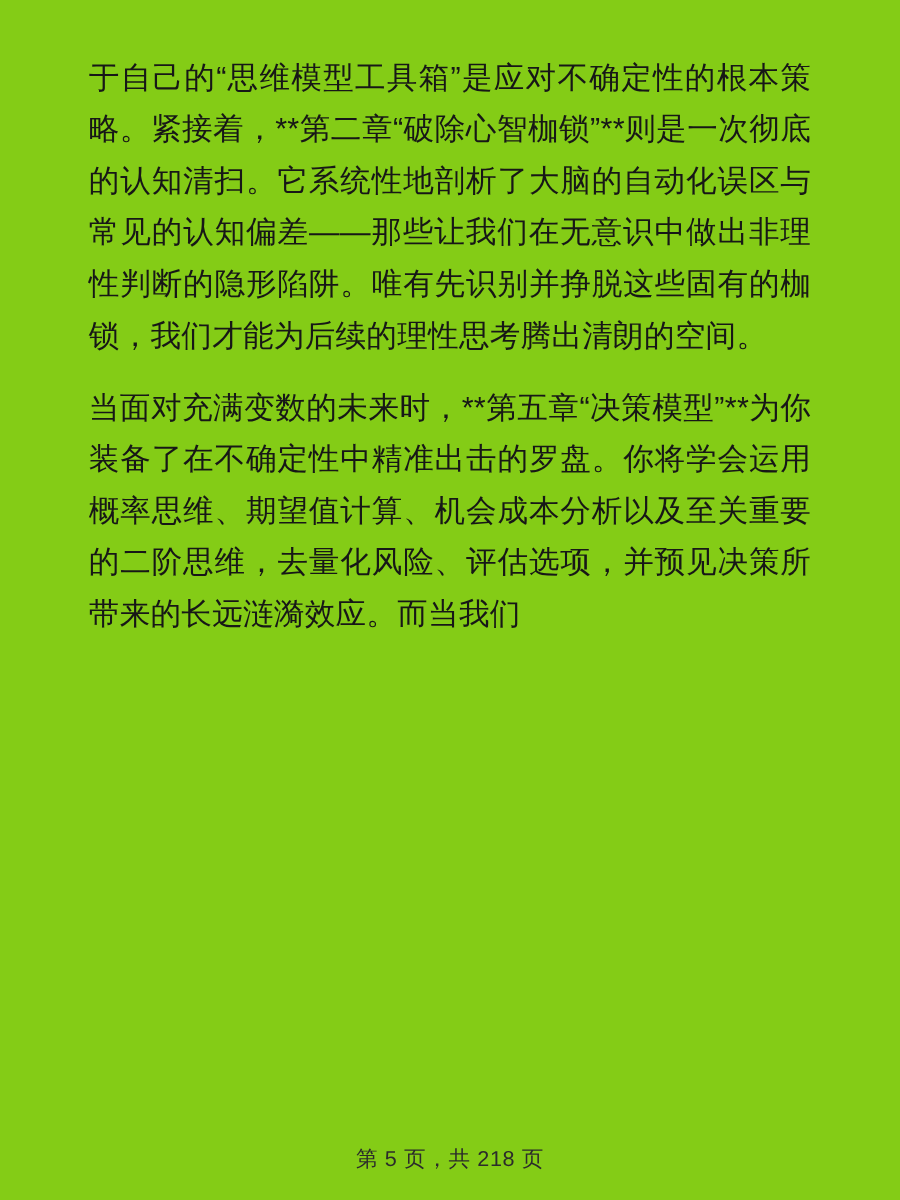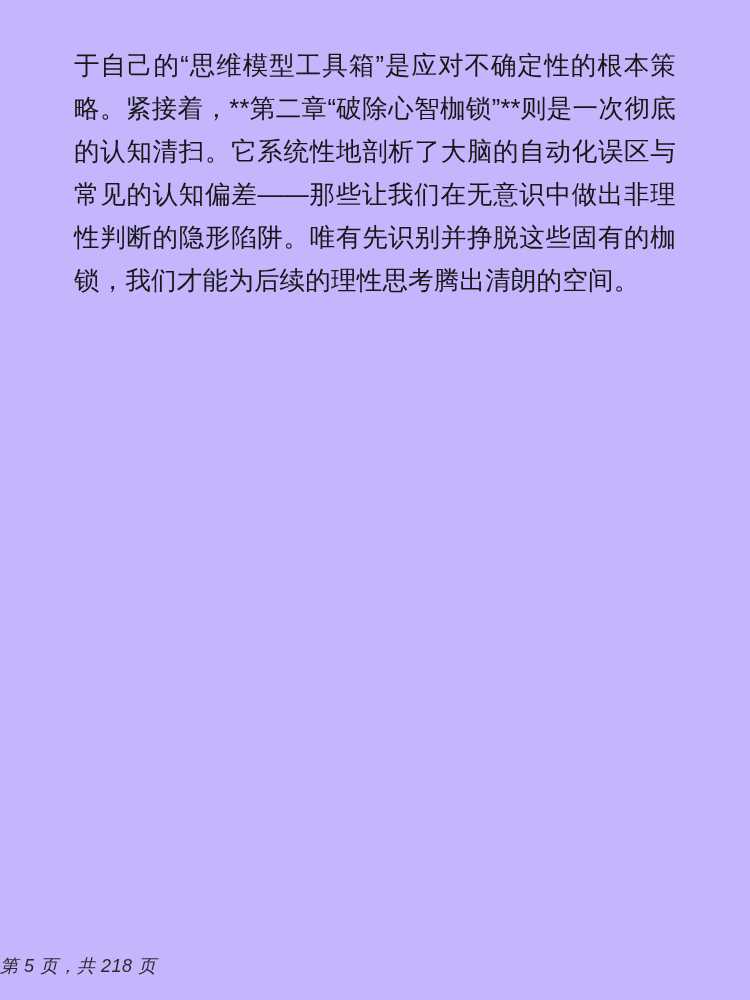--- a/index.html
+++ b/index.html
@@ -13,21 +13,21 @@
     font-family: "Liberation Sans", sans-serif;
     color: #1c1c1c;
     position: relative;
     overflow: hidden;
   }
   .page {
     box-sizing: border-box;
     width: 750px;
     height: 1000px;
     padding: 44px 74px 0 74px;
-    background: #c4b5fd;
+    background: #84cc16;
     display: flex;
     flex-direction: column;
   }
   .content {
     flex: 1 1 auto;
   }
   .para {
     font-size: 25.5px;
     line-height: 43px;
     letter-spacing: 0.2px;
@@ -39,32 +39,32 @@
     word-break: break-all;
   }
   .para:last-child {
     margin-bottom: 0;
   }
   .footer {
     position: absolute;
     left: 0;
     right: 0;
     bottom: 22px;
-    text-align: left;
-    font-style: italic;
+    text-align: center;
   }
   .footer-text {
     font-size: 18px;
     color: #2b2b2b;
     letter-spacing: 0.5px;
   }
 </style>
 </head>
 <body>
 
 <div class="page">
   <div class="content">
     <p class="para">于自己的“思维模型工具箱”是应对不确定性的根本策略。紧接着，**第二章“破除心智枷锁”**则是一次彻底的认知清扫。它系统性地剖析了大脑的自动化误区与常见的认知偏差——那些让我们在无意识中做出非理性判断的隐形陷阱。唯有先识别并挣脱这些固有的枷锁，我们才能为后续的理性思考腾出清朗的空间。</p>
+    <p class="para">当面对充满变数的未来时，**第五章“决策模型”**为你装备了在不确定性中精准出击的罗盘。你将学会运用概率思维、期望值计算、机会成本分析以及至关重要的二阶思维，去量化风险、评估选项，并预见决策所带来的长远涟漪效应。而当我们</p>
   </div>
   <div class="footer">
     <span class="footer-text">第 5 页，共 218 页</span>
   </div>
 </div>
 
 </body></html>

